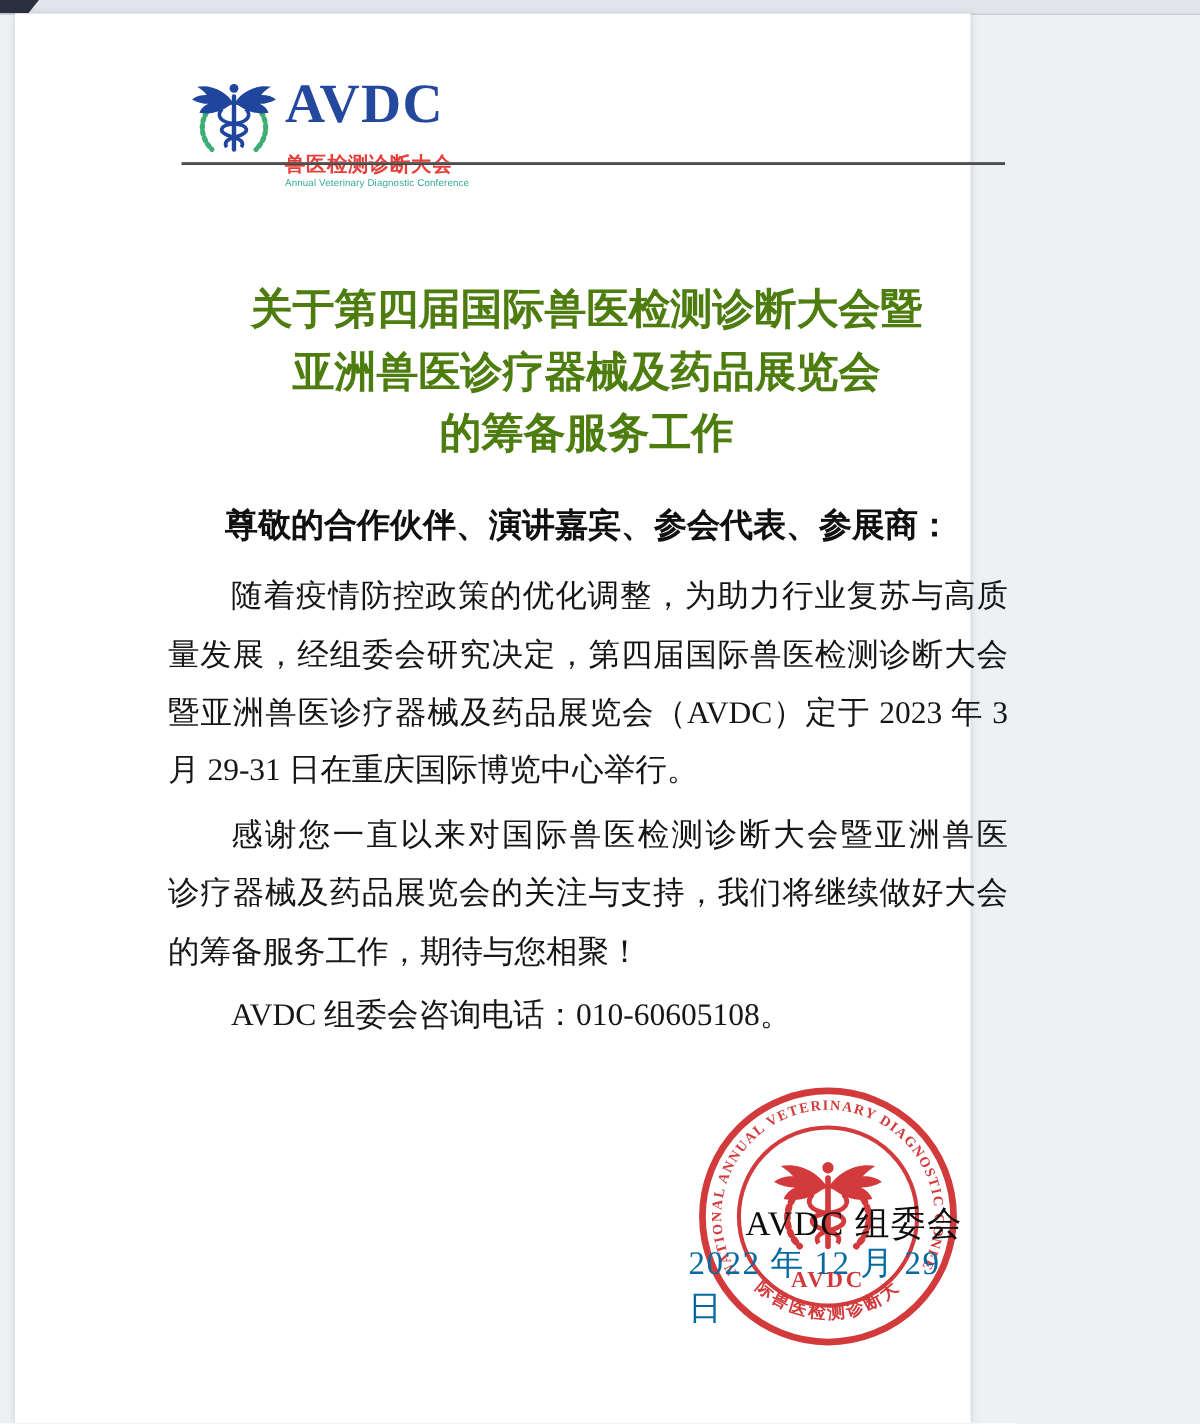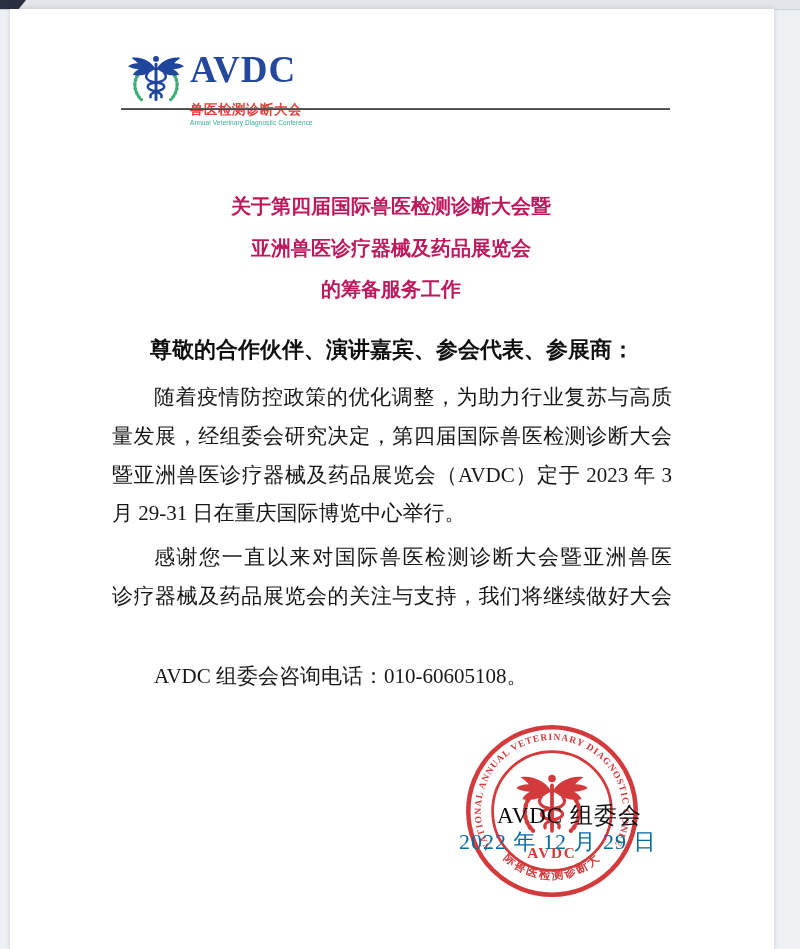--- a/index.html
+++ b/index.html
@@ -4,35 +4,35 @@
 <style>
   html,body{margin:0;padding:0;}
   body{
     width:800px;height:949px;position:relative;overflow:hidden;
     background:#eef1f4;
     font-family:"Liberation Serif","DejaVu Serif",serif;
   }
   .top-edge{position:absolute;left:0;top:0;width:800px;height:9px;background:#e2e6eb;border-bottom:1px solid #c7cdd5;}
   .corner-dark{position:absolute;left:0;top:0;width:26px;height:9px;background:#2a303f;clip-path:polygon(0 0,100% 0,72% 100%,0 100%);}
   .paper{
-    position:absolute;left:10px;top:9px;width:764px;height:940px;
+    position:absolute;left:10px;top:9px;width:637px;height:940px;
     background:#ffffff;box-shadow:0 0 5px rgba(40,50,70,.18);
   }
   
   .logo-wrap{position:absolute;left:116px;top:44px;display:flex;align-items:flex-start;}
   .logo-caduceus{width:60px;height:54px;color:#1f459c;--wreath:#3fae74;}
   .logo-col{margin-left:4px;display:flex;flex-direction:column;}
   .logo-acronym{font-size:37px;line-height:34px;font-weight:bold;color:#24489e;letter-spacing:1px;}
   .logo-cn{margin-top:16px;font-size:13.5px;line-height:14px;font-weight:bold;color:#e5403a;letter-spacing:0.5px;font-family:"Liberation Sans","DejaVu Sans",sans-serif;}
   .logo-en{margin-top:2px;font-size:6.5px;line-height:7px;color:#36ab97;letter-spacing:0.1px;font-family:"Liberation Sans","DejaVu Sans",sans-serif;}
   .header-rule{position:absolute;left:111px;top:99px;width:549px;height:2px;background:linear-gradient(to bottom,#6a6a6a,#3e3e3e);}
   
   .doc-title{
     position:absolute;left:100px;top:177px;width:562px;
-    text-align:center;font-size:20px;font-weight:bold;color:#be185d;line-height:41.5px;
+    text-align:center;font-size:28px;font-weight:bold;color:#4d7c0f;line-height:41.5px;
   }
   
   .salutation{position:absolute;left:102px;top:326px;width:560px;font-size:22px;font-weight:bold;color:#101010;line-height:30px;text-align:center;}
   .para{position:absolute;left:102px;width:560px;color:#161616;font-size:21px;}
   .para .line{line-height:38.8px;text-align:justify;text-align-last:justify;text-justify:inter-ideograph;}
   .para .line.indent{text-indent:2em;}
   .para .line.last{text-align-last:left;}
   .para-1{top:369px;}
   .para-2{top:531px;font-family:Liberation Mono, monospace;}
   .para-3{top:648px;}
@@ -90,20 +90,21 @@
   <div class="para para-1">
     <div class="line indent">随着疫情防控政策的优化调整，为助力行业复苏与高质</div>
     <div class="line">量发展，经组委会研究决定，第四届国际兽医检测诊断大会</div>
     <div class="line">暨亚洲兽医诊疗器械及药品展览会（AVDC）定于 2023 年 3</div>
     <div class="line last">月 29-31 日在重庆国际博览中心举行。</div>
   </div>
 
   <div class="para para-2">
     <div class="line indent">感谢您一直以来对国际兽医检测诊断大会暨亚洲兽医</div>
     <div class="line">诊疗器械及药品展览会的关注与支持，我们将继续做好大会</div>
+    <div class="line last">的筹备服务工作，期待与您相聚！</div>
   </div>
 
   <div class="para para-3">
     <div class="line last indent">AVDC 组委会咨询电话：010-60605108。</div>
   </div>
 
   <svg class="stamp" viewBox="0 0 200 200">
     <circle cx="100" cy="100" r="93" fill="none" stroke="#cf2a2c" stroke-width="5"></circle>
     <circle cx="100" cy="100" r="66" fill="none" stroke="#cf2a2c" stroke-width="3"></circle>
     <defs>

